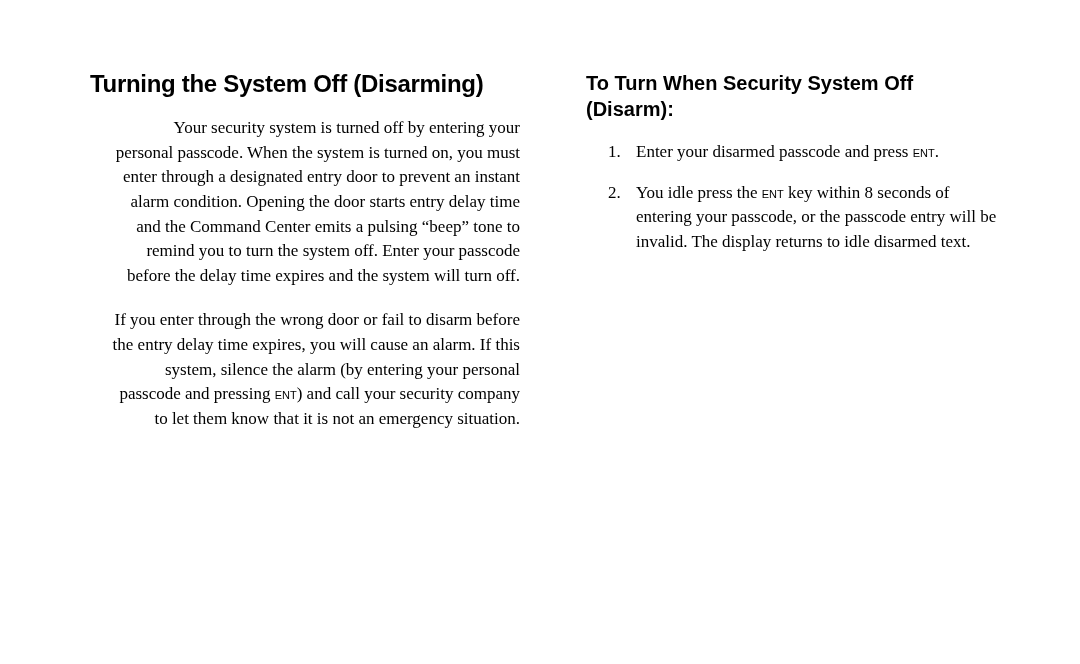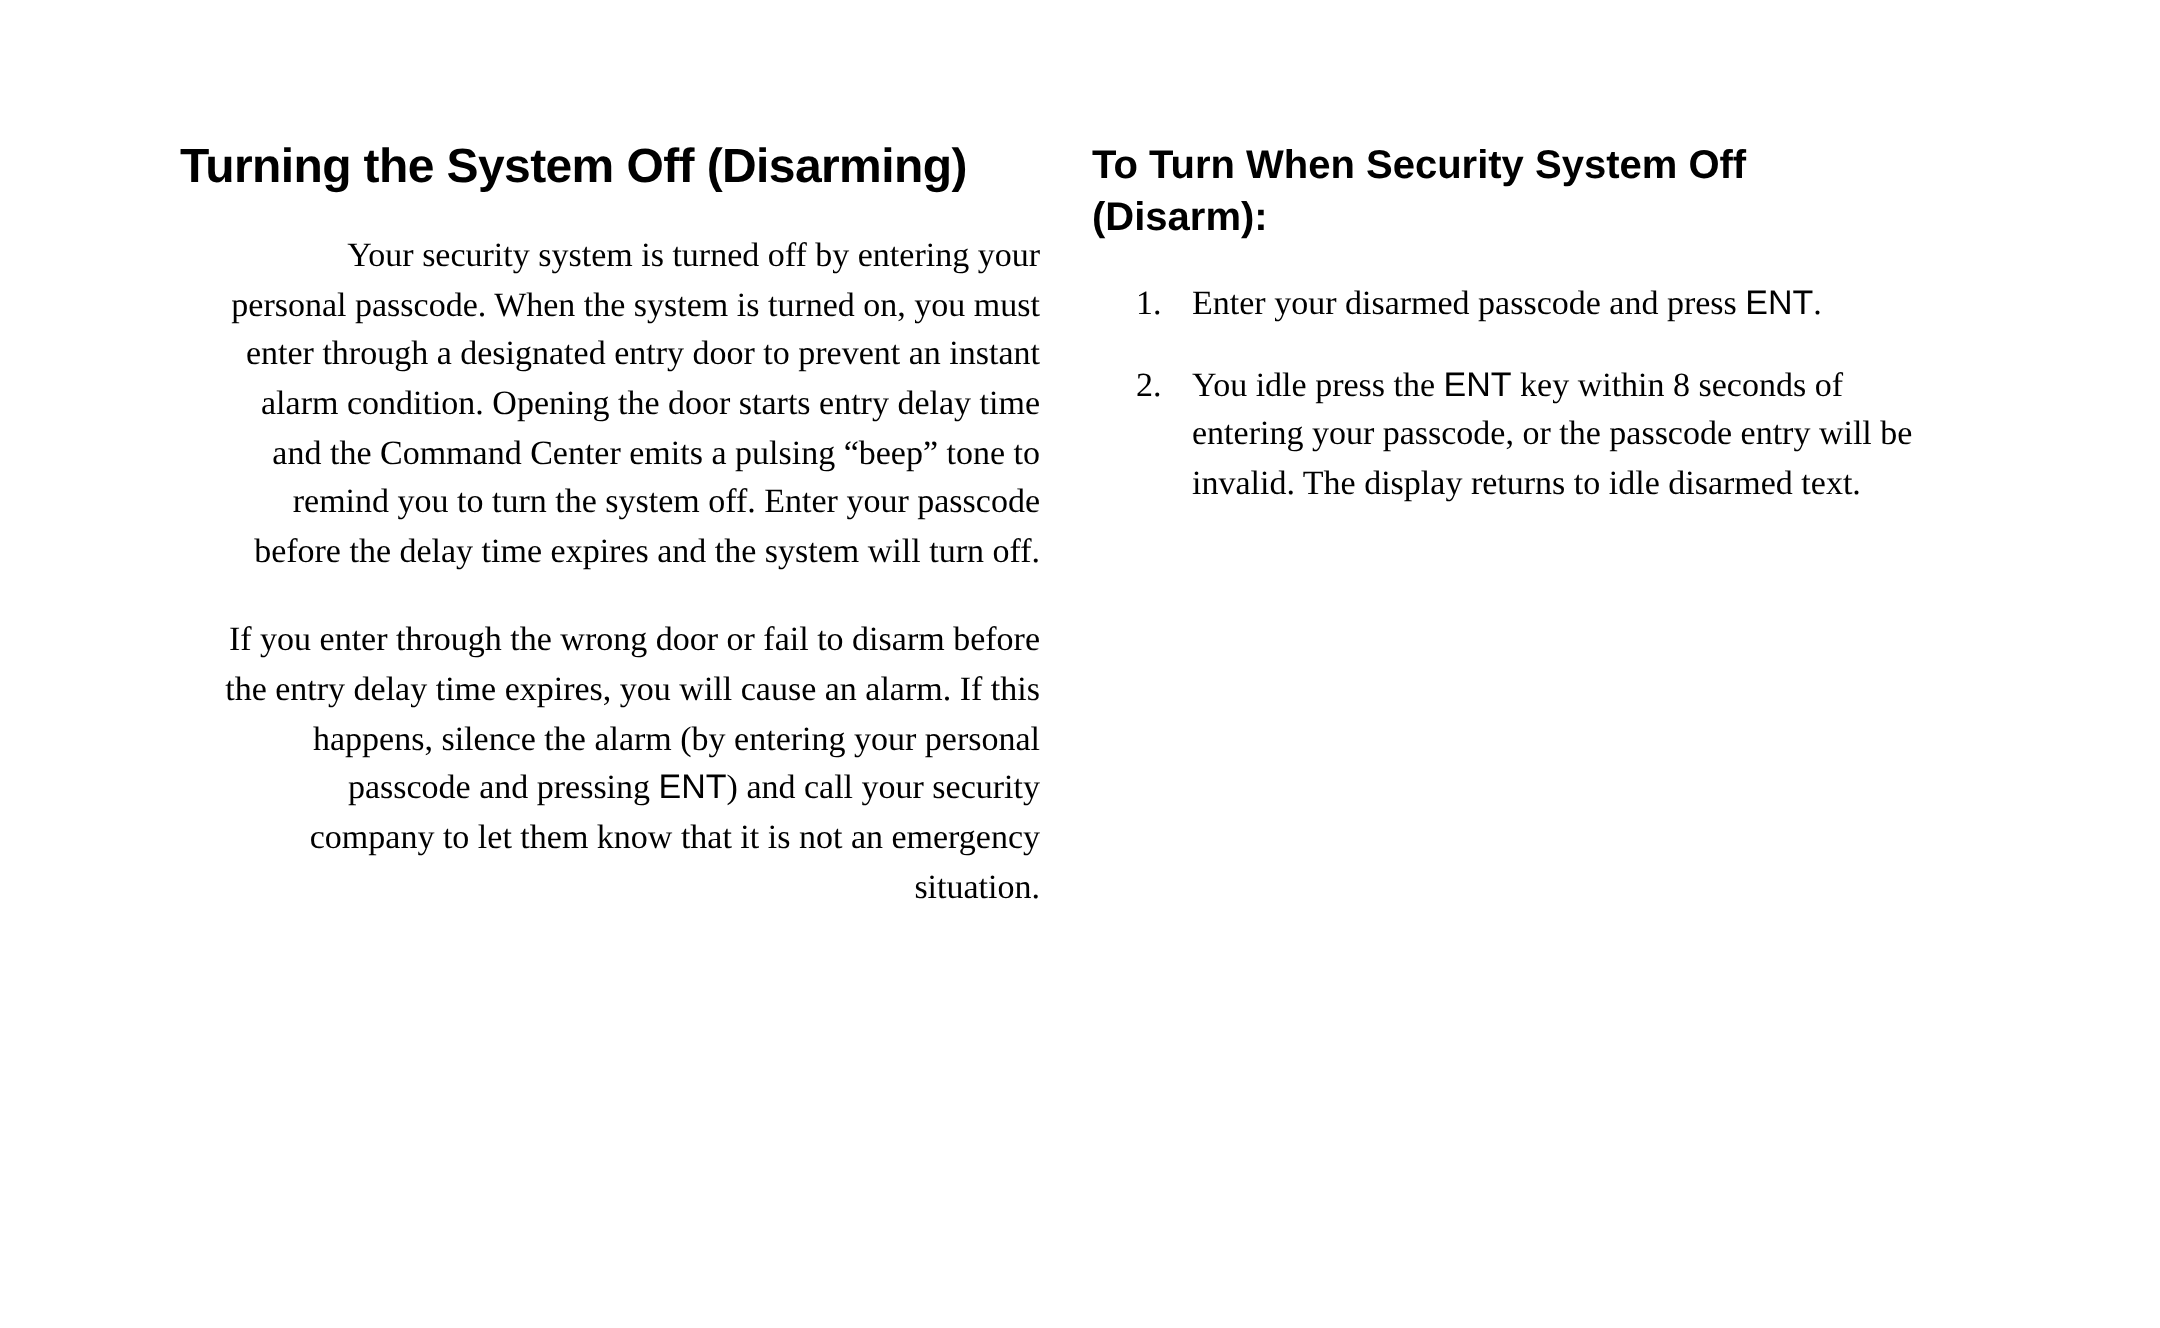--- a/index.html
+++ b/index.html
@@ -10,21 +10,21 @@
     body {
       width: 1080px;
       height: 664px;
       background: #ffffff;
       font-family: 'Times New Roman', Times, serif;
       color: #000000;
       padding: 70px 90px 0 90px;
     }
     .columns {
       display: flex;
-      gap: 26px;
+      gap: 66px;
     }
     .col-left {
       flex: 0 0 430px;
     }
     .col-right {
       flex: 0 0 420px;
     }
     .main-heading {
       font-family: Arial, Helvetica, sans-serif;
       font-weight: bold;
@@ -56,35 +56,35 @@
       margin-bottom: 16px;
     }
     .list-num {
       flex: 0 0 28px;
     }
     .list-text {
       flex: 1;
     }
     .ent {
       font-family: Arial, Helvetica, sans-serif;
-      font-size: 17px;
+      font-size: 11px;
     }
   </style>
 </head>
 <body>
 
 <div class="columns">
 
   <div class="col-left">
     <h1 class="main-heading">Turning the System Off (Disarming)</h1>
 
     <p class="body-para">Your security system is turned off by entering your personal passcode. When the system is turned on, you must enter through a designated entry door to prevent an instant alarm condition. Opening the door starts entry delay time and the Command Center emits a pulsing “beep” tone to remind you to turn the system off. Enter your passcode before the delay time expires and the system will turn off.</p>
 
     <p class="body-para">
-      <span>If you enter through the wrong door or fail to disarm before the entry delay time expires, you will cause an alarm. If this happens, silence the alarm (by entering your personal passcode and pressing </span><span class="ent">ENT</span><span>) and call your security company to let them know that it is not an emergency situation.</span>
+      <span>If you enter through the wrong door or fail to disarm before the entry delay time expires, you will cause an alarm. If this system, silence the alarm (by entering your personal passcode and pressing </span><span class="ent">ENT</span><span>) and call your security company to let them know that it is not an emergency situation.</span>
     </p>
   </div>
 
   <div class="col-right">
     <h2 class="sub-heading">To Turn When Security System Off (Disarm):</h2>
 
     <div class="list-wrap">
 
       <div class="list-item">
         <div class="list-num">1.</div>

